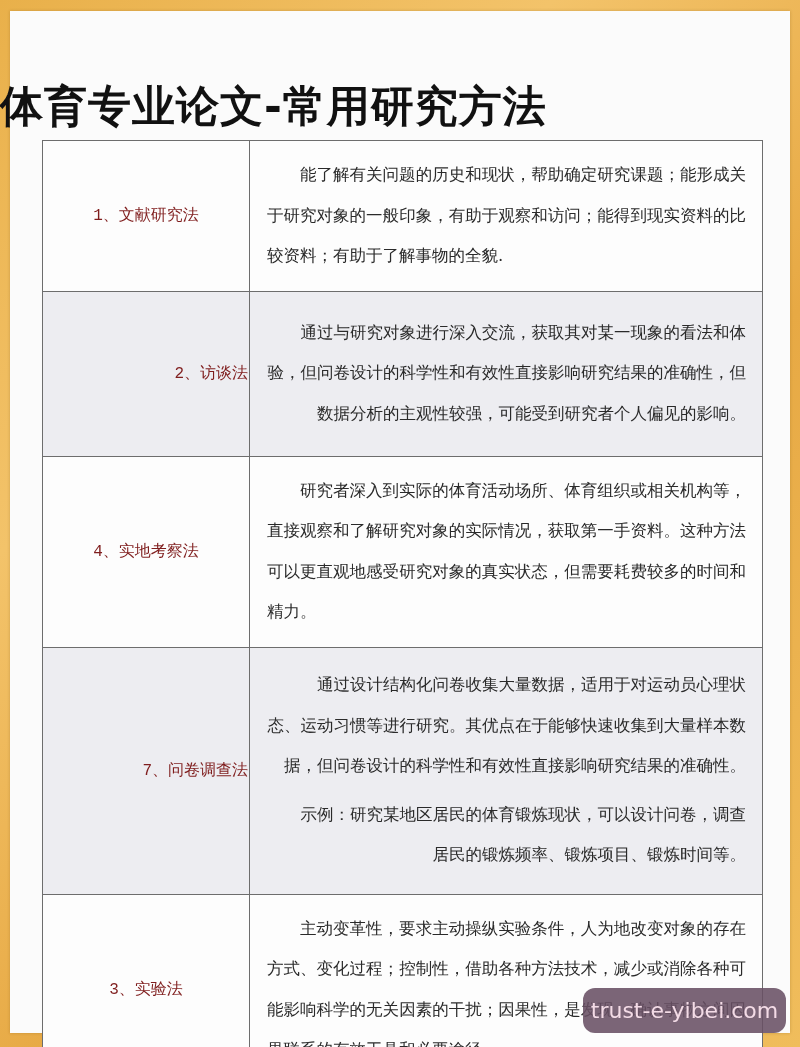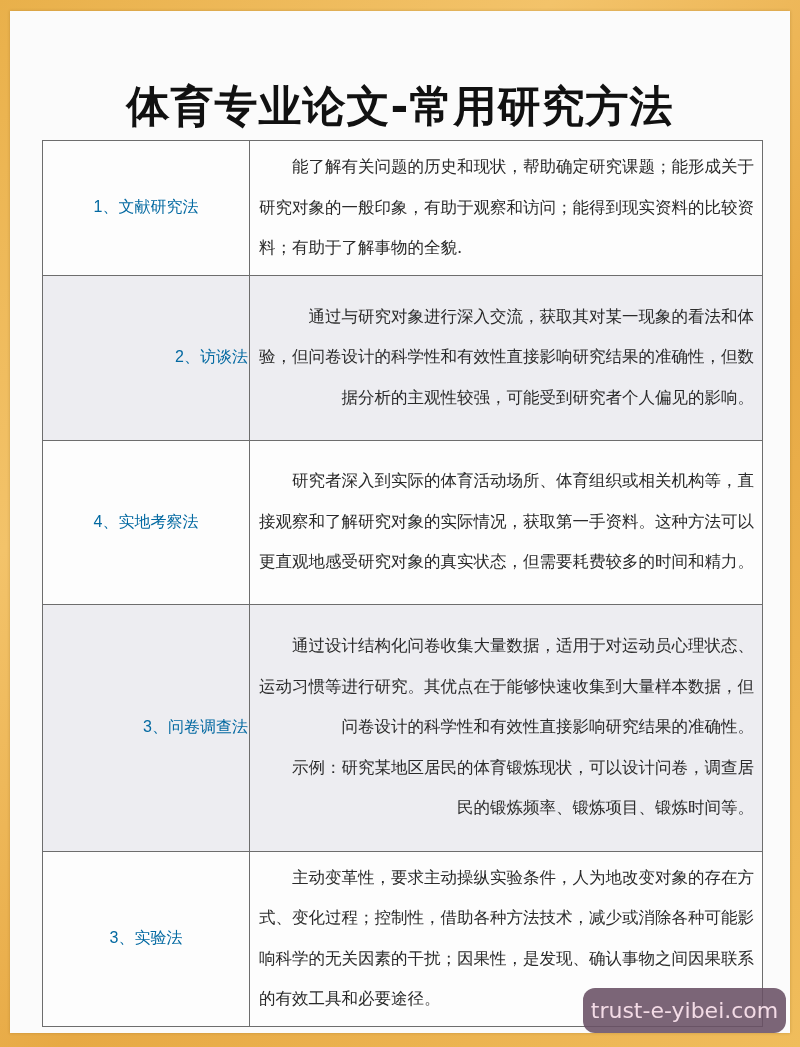--- a/index.html
+++ b/index.html
@@ -7,45 +7,45 @@
     width: 800px; height: 1047px; overflow: hidden; position: relative;
     background: linear-gradient(135deg, #e9b04a 0%, #f3c36a 30%, #e7a944 60%, #f0bd5c 100%);
     font-family: "DejaVu Serif", "Liberation Serif", serif;
   }
   .paper {
     position: absolute; left: 10px; top: 11px; width: 780px; height: 1022px;
     background: #fbfbfb;
     box-shadow: 0 0 3px rgba(120,80,20,0.3);
   }
   .title {
-    position: absolute; left: 0; top: 78px; width: 800px; text-align: center;
+    position: absolute; left: 0; top: 78px; width: 800px; text-align: left;
     font-family: "DejaVu Sans", "Liberation Sans", sans-serif;
     font-weight: bold; font-size: 43px; color: #111; letter-spacing: 1px;
   }
   table.methods {
     position: absolute; left: 42px; top: 140px; width: 721px;
     border-collapse: collapse; table-layout: fixed;
   }
   table.methods td {
     border: 1.5px solid #6d6d6d;
     vertical-align: middle;
   }
   td.name-cell {
     width: 204px; text-align: center;
-    font-family: Liberation Sans, sans-serif;
-    font-size: 16px; color: #0369a1;
+    font-family: Liberation Mono, monospace;
+    font-size: 16px; color: #7f1d1d;
   }
   td.desc-cell {
     padding: 6px 8px 6px 9px;
     font-size: 16.5px; color: #2a2a2a; line-height: 40.5px;
     text-align: justify;
   }
   tr.shade td { background: #ededf1; text-align: right; }
   tr.plain td { background: #fdfdfd; }
-  .para { text-indent: 2em; margin: 0; }
+  .para { text-indent: 2em; margin: 8px; }
   .watermark {
     position: absolute; left: 583px; top: 988px; width: 203px; height: 45px;
     background: rgba(105, 80, 100, 0.88); border-radius: 12px;
     color: #f3dbe6; font-family: "DejaVu Sans", "Liberation Sans", sans-serif;
     font-size: 22px; line-height: 45px; text-align: center;
   }
 </style>
 </head>
 <body>
 
@@ -67,21 +67,21 @@
         <p class="para">通过与研究对象进行深入交流，获取其对某一现象的看法和体验，但问卷设计的科学性和有效性直接影响研究结果的准确性，但数据分析的主观性较强，可能受到研究者个人偏见的影响。</p>
       </td>
     </tr>
     <tr class="plain" style="height:164px">
       <td class="name-cell">4、实地考察法</td>
       <td class="desc-cell">
         <p class="para">研究者深入到实际的体育活动场所、体育组织或相关机构等，直接观察和了解研究对象的实际情况，获取第一手资料。这种方法可以更直观地感受研究对象的真实状态，但需要耗费较多的时间和精力。</p>
       </td>
     </tr>
     <tr class="shade" style="height:247px">
-      <td class="name-cell">3、问卷调查法</td>
+      <td class="name-cell">7、问卷调查法</td>
       <td class="desc-cell">
         <p class="para">通过设计结构化问卷收集大量数据，适用于对运动员心理状态、运动习惯等进行研究。其优点在于能够快速收集到大量样本数据，但问卷设计的科学性和有效性直接影响研究结果的准确性。</p>
         <p class="para">示例：研究某地区居民的体育锻炼现状，可以设计问卷，调查居民的锻炼频率、锻炼项目、锻炼时间等。</p>
       </td>
     </tr>
     <tr class="plain" style="height:164px">
       <td class="name-cell">3、实验法</td>
       <td class="desc-cell">
         <p class="para">主动变革性，要求主动操纵实验条件，人为地改变对象的存在方式、变化过程；控制性，借助各种方法技术，减少或消除各种可能影响科学的无关因素的干扰；因果性，是发现、确认事物之间因果联系的有效工具和必要途径。</p>
       </td>

